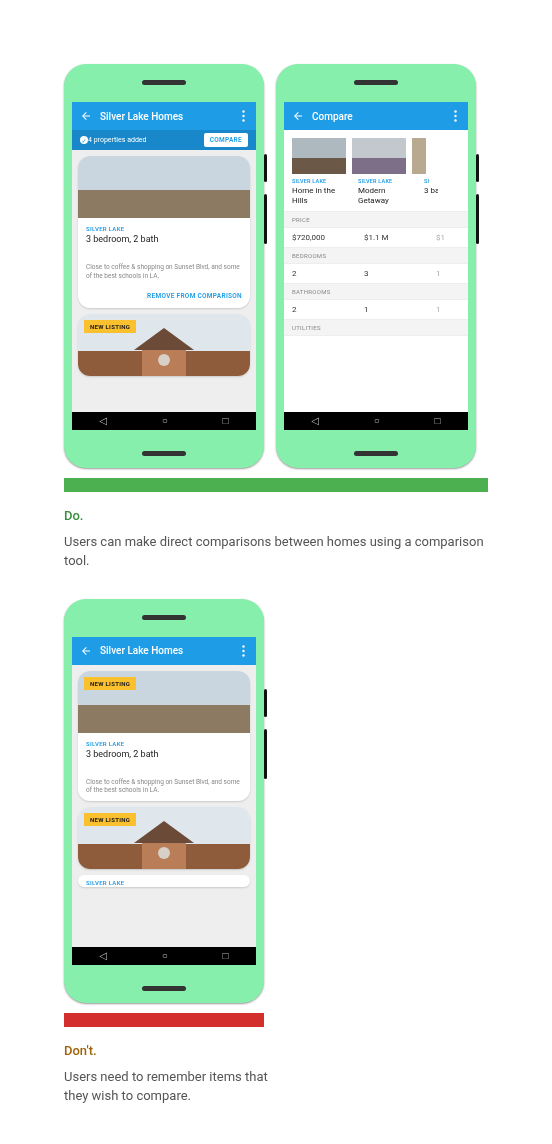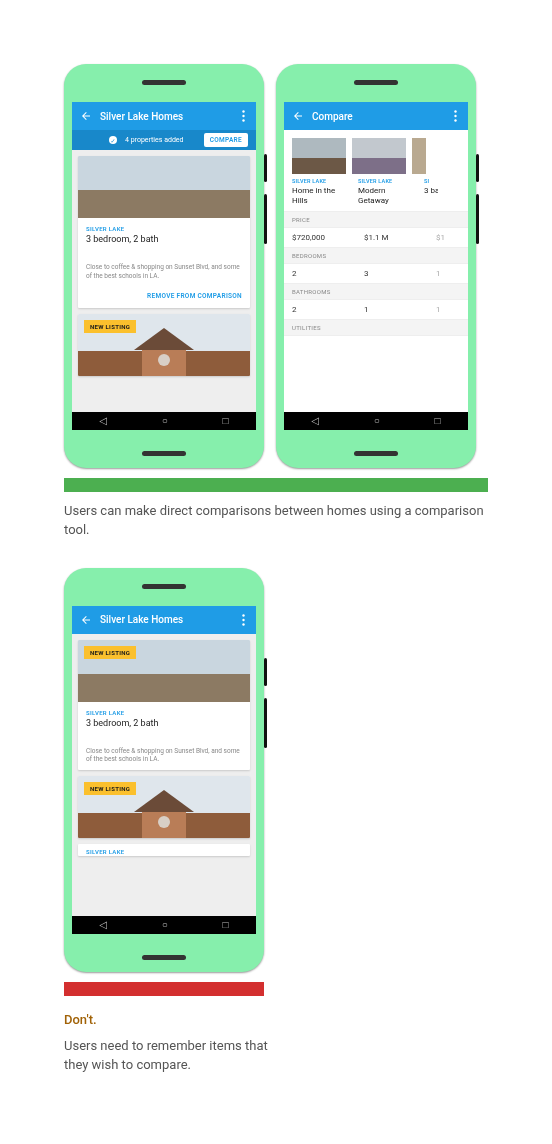--- a/index.html
+++ b/index.html
@@ -23,28 +23,28 @@
   .side-btn2 { position: absolute; right: -3px; top: 130px; width: 3px; height: 50px; background: #111; border-radius: 2px; }
 
   .screen { width: 100%; height: 100%; background: #eeeeee; overflow: hidden; position: relative; font-size: 8px; color: #333; }
 
   .appbar { background: #1f9ce6; color: #fff; height: 28px; display: flex; align-items: center; padding: 0 8px; }
   .appbar .back { width: 14px; display:flex; align-items:center; }
   .appbar .title { flex: 1; font-size: 10px; font-weight: 500; padding-left: 6px; }
   .appbar .menu { width: 10px; display:flex; justify-content:center; }
 
   .subbar { background: #1888ca; color: #fff; height: 20px; display:flex; align-items:center; padding: 0 8px; font-size: 7px; }
-  .subbar .pill { display:flex; align-items:center; gap:8px; flex:1;margin-left:29px; }
+  .subbar .pill { display:flex; align-items:center; gap:0; flex:1; }
   .subbar .check { width:8px; height:8px; border-radius:50%; background:#fff; color:#1888ca; display:flex; align-items:center; justify-content:center; font-size:6px; }
   .compare-btn { background:#fff; color:#1f9ce6; font-size:6.5px; font-weight:600; padding: 3px 6px; border-radius:2px; letter-spacing:.3px; }
 
   .listbody { position:absolute; top:48px; left:0; right:0; bottom:18px; padding: 0 6px; overflow:hidden; }
   .listbody.notop { top:28px; }
 
-  .card { background:#fff; border-radius:1px; margin-top:6px; box-shadow: 0 1px 2px rgba(0,0,0,.15); overflow:hidden; }
+  .card { background:#fff; border-radius:12px; margin-top:6px; box-shadow: 0 1px 2px rgba(0,0,0,.15); overflow:hidden; }
   .card-img { height: 62px; background:#777; position:relative; }
   .img-house1 { background: linear-gradient(#c9d6df 55%, #8c7a63 55%); }
   .img-house2 { background: linear-gradient(#dfe6ec 60%, #8e5c3b 60%); }
   .badge { position:absolute; top:6px; left:6px; background:#fbc02d; color:#1a1a1a; font-size:6px; font-weight:700; padding:3px 6px; letter-spacing:.3px; }
   .card-body { padding: 7px 8px 6px; }
   .loc { color:#1f9ce6; font-size:6px; font-weight:600; letter-spacing:.3px; }
   .ctitle { font-size:9px; color:#222; margin-top:2px; }
   .cdesc { font-size:6.5px; color:#888; margin-top:19px; line-height:1.35; }
   .card-action { text-align:right; padding: 4px 8px 8px; }
   .card-action span { color:#1f9ce6; font-size:6.5px; font-weight:600; letter-spacing:.3px; }
@@ -211,20 +211,21 @@
           <span>◁</span>
           <span>○</span>
           <span>□</span>
         </div>
       </div>
     </div>
 
   </div>
 
   <div class="bar green"></div>
+  <div class="caption-title do">Do.</div>
   <div class="caption-text">Users can make direct comparisons between homes using a comparison tool.</div>
 
   <div class="section2">
     <div class="phone">
       <div class="side-btn"></div>
         <div class="side-btn2"></div>
       <div class="screen">
         <div class="appbar">
           <span class="back">
             <svg width="12" height="12" viewBox="0 0 24 24" fill="#fff">

